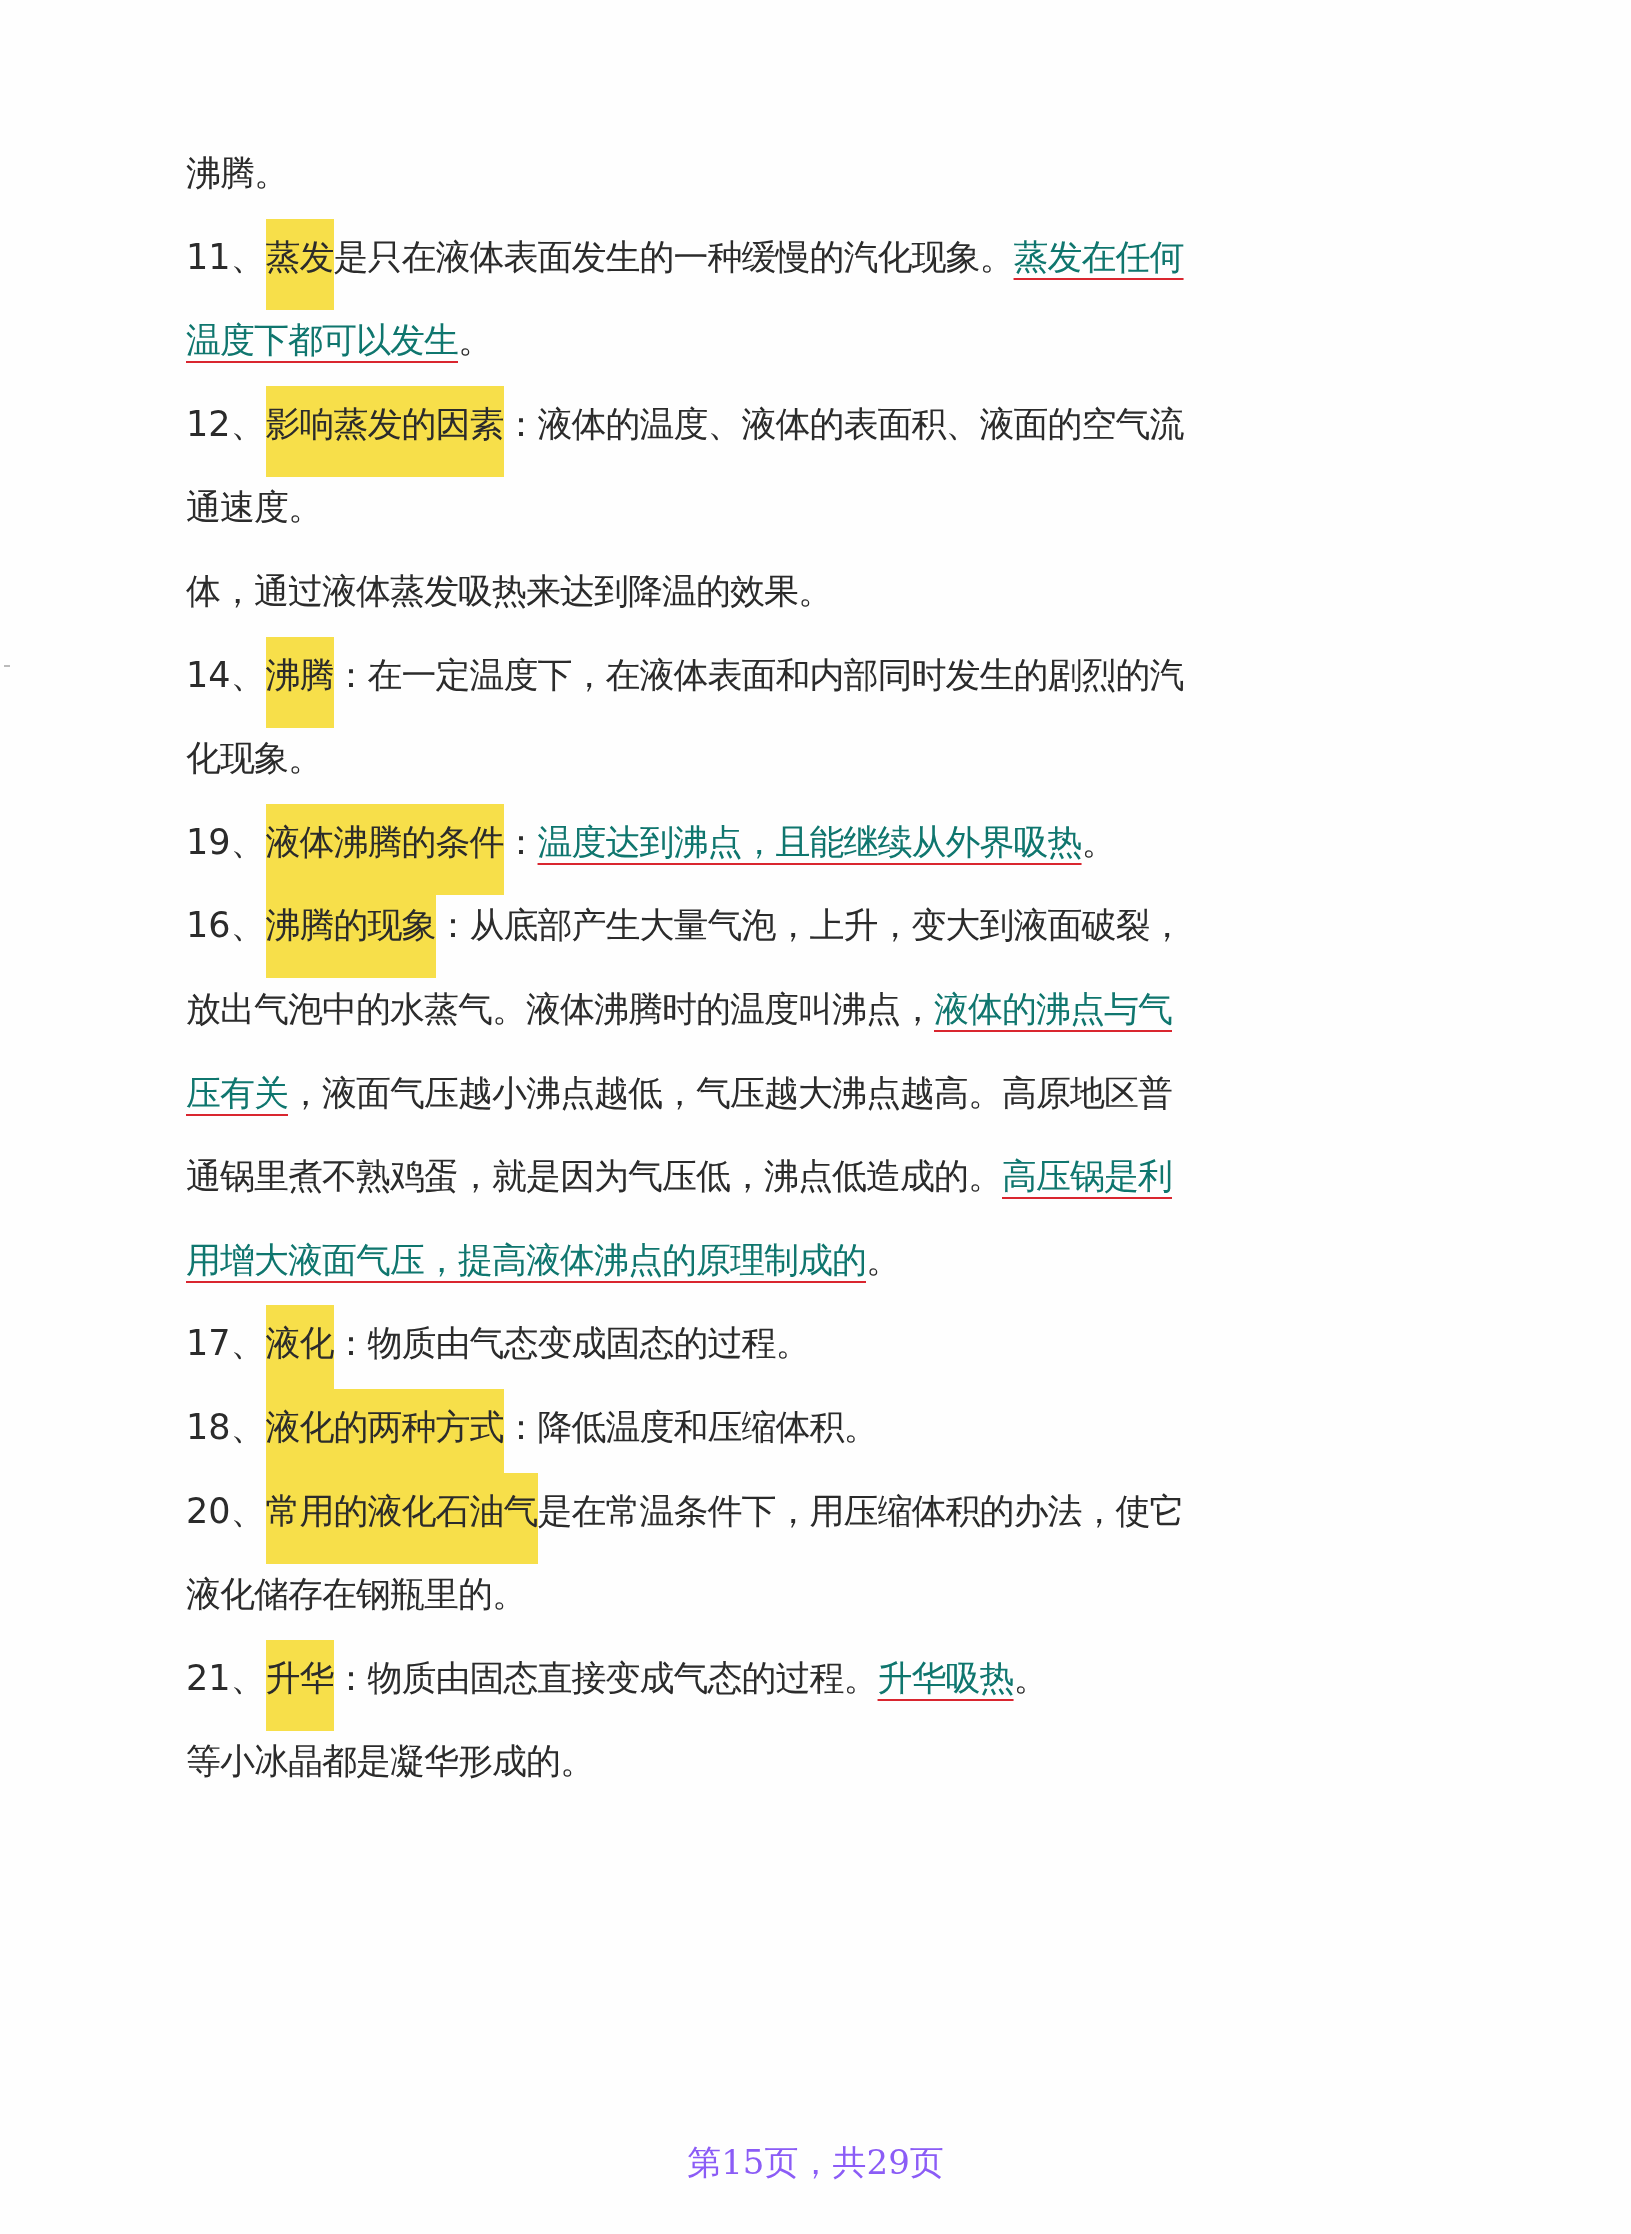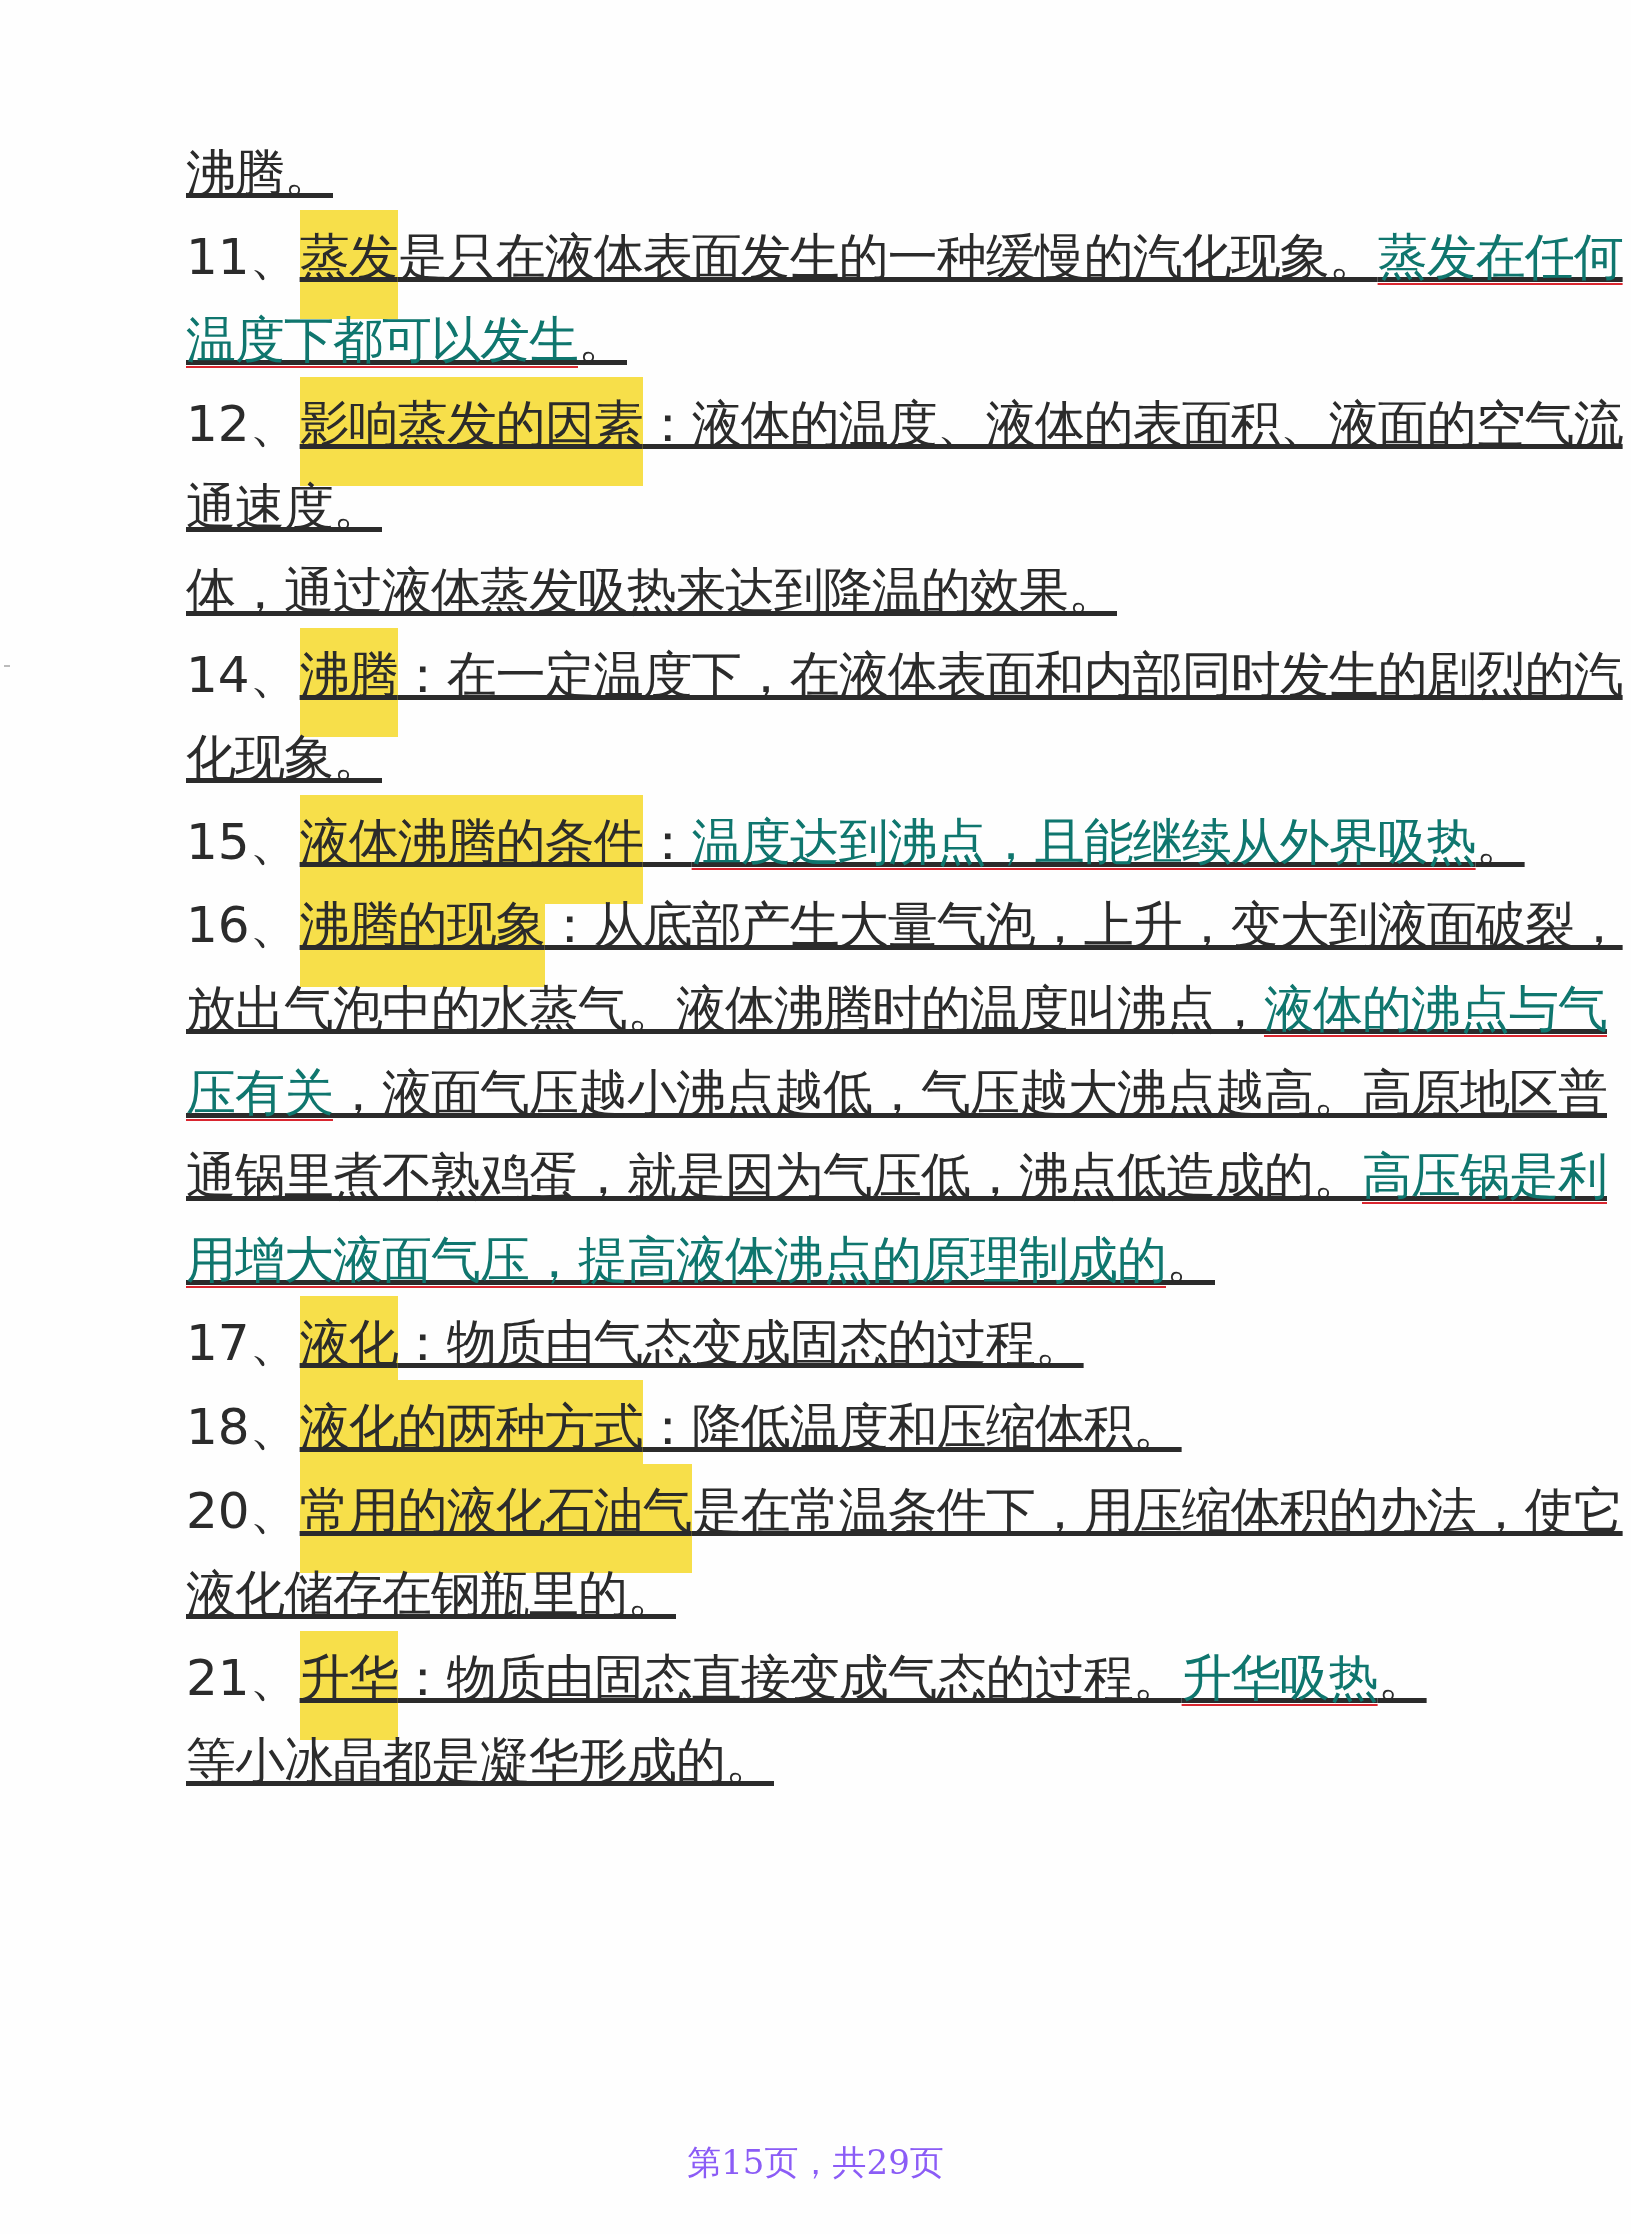--- a/index.html
+++ b/index.html
@@ -24,24 +24,23 @@
     }
     .content {
       position: absolute;
       left: 186px;
       top: 132px;
       width: 1280px;
     }
     .line {
       height: 83.6px;
       line-height: 83.6px;
-      font-size: 50px;
+      font-size: 35px;
       white-space: nowrap;
       letter-spacing: -1px;
-      text-decoration: underline;
     }
     .num {
       display: inline-block;
       letter-spacing: 0;
     }
     .hl {
       background: #f7df4a;
       padding: 18px 0 33px 0;
     }
     .red {
@@ -77,21 +76,21 @@
   <div class="edge-mark"></div>
   <div class="content" id="content">
       <div class="line"><span>沸腾。</span></div>
       <div class="line"><span class="num">11、</span><span class="hl">蒸发</span><span>是只在液体表面发生的一种缓慢的汽化现象。</span><span class="red">蒸发在任何</span></div>
       <div class="line"><span class="red">温度下都可以发生</span><span>。</span></div>
       <div class="line"><span class="num">12、</span><span class="hl">影响蒸发的因素</span><span>：液体的温度、液体的表面积、液面的空气流</span></div>
       <div class="line"><span>通速度。</span></div>
       <div class="line"><span>体，通过液体蒸发吸热来达到降温的效果。</span></div>
       <div class="line"><span class="num">14、</span><span class="hl">沸腾</span><span>：在一定温度下，在液体表面和内部同时发生的剧烈的汽</span></div>
       <div class="line"><span>化现象。</span></div>
-      <div class="line"><span class="num">15、</span><span class="hl">液体沸腾的条件</span><span>：</span><span class="red">温度达到沸点，且能继续从外界吸热</span><span>。</span></div>
+      <div class="line"><span class="num">19、</span><span class="hl">液体沸腾的条件</span><span>：</span><span class="red">温度达到沸点，且能继续从外界吸热</span><span>。</span></div>
       <div class="line"><span class="num">16、</span><span class="hl">沸腾的现象</span><span>：从底部产生大量气泡，上升，变大到液面破裂，</span></div>
       <div class="line"><span>放出气泡中的水蒸气。液体沸腾时的温度叫沸点，</span><span class="red">液体的沸点与气</span></div>
       <div class="line"><span class="red">压有关</span><span>，液面气压越小沸点越低，气压越大沸点越高。高原地区普</span></div>
       <div class="line"><span>通锅里煮不熟鸡蛋，就是因为气压低，沸点低造成的。</span><span class="red">高压锅是利</span></div>
       <div class="line"><span class="red">用增大液面气压，提高液体沸点的原理制成的</span><span>。</span></div>
       <div class="line"><span class="num">17、</span><span class="hl">液化</span><span>：物质由气态变成固态的过程。</span></div>
       <div class="line"><span class="num">18、</span><span class="hl">液化的两种方式</span><span>：降低温度和压缩体积。</span></div>
       <div class="line"><span class="num">20、</span><span class="hl">常用的液化石油气</span><span>是在常温条件下，用压缩体积的办法，使它</span></div>
       <div class="line"><span>液化储存在钢瓶里的。</span></div>
       <div class="line"><span class="num">21、</span><span class="hl">升华</span><span>：物质由固态直接变成气态的过程。</span><span class="red">升华吸热</span><span>。</span></div>

